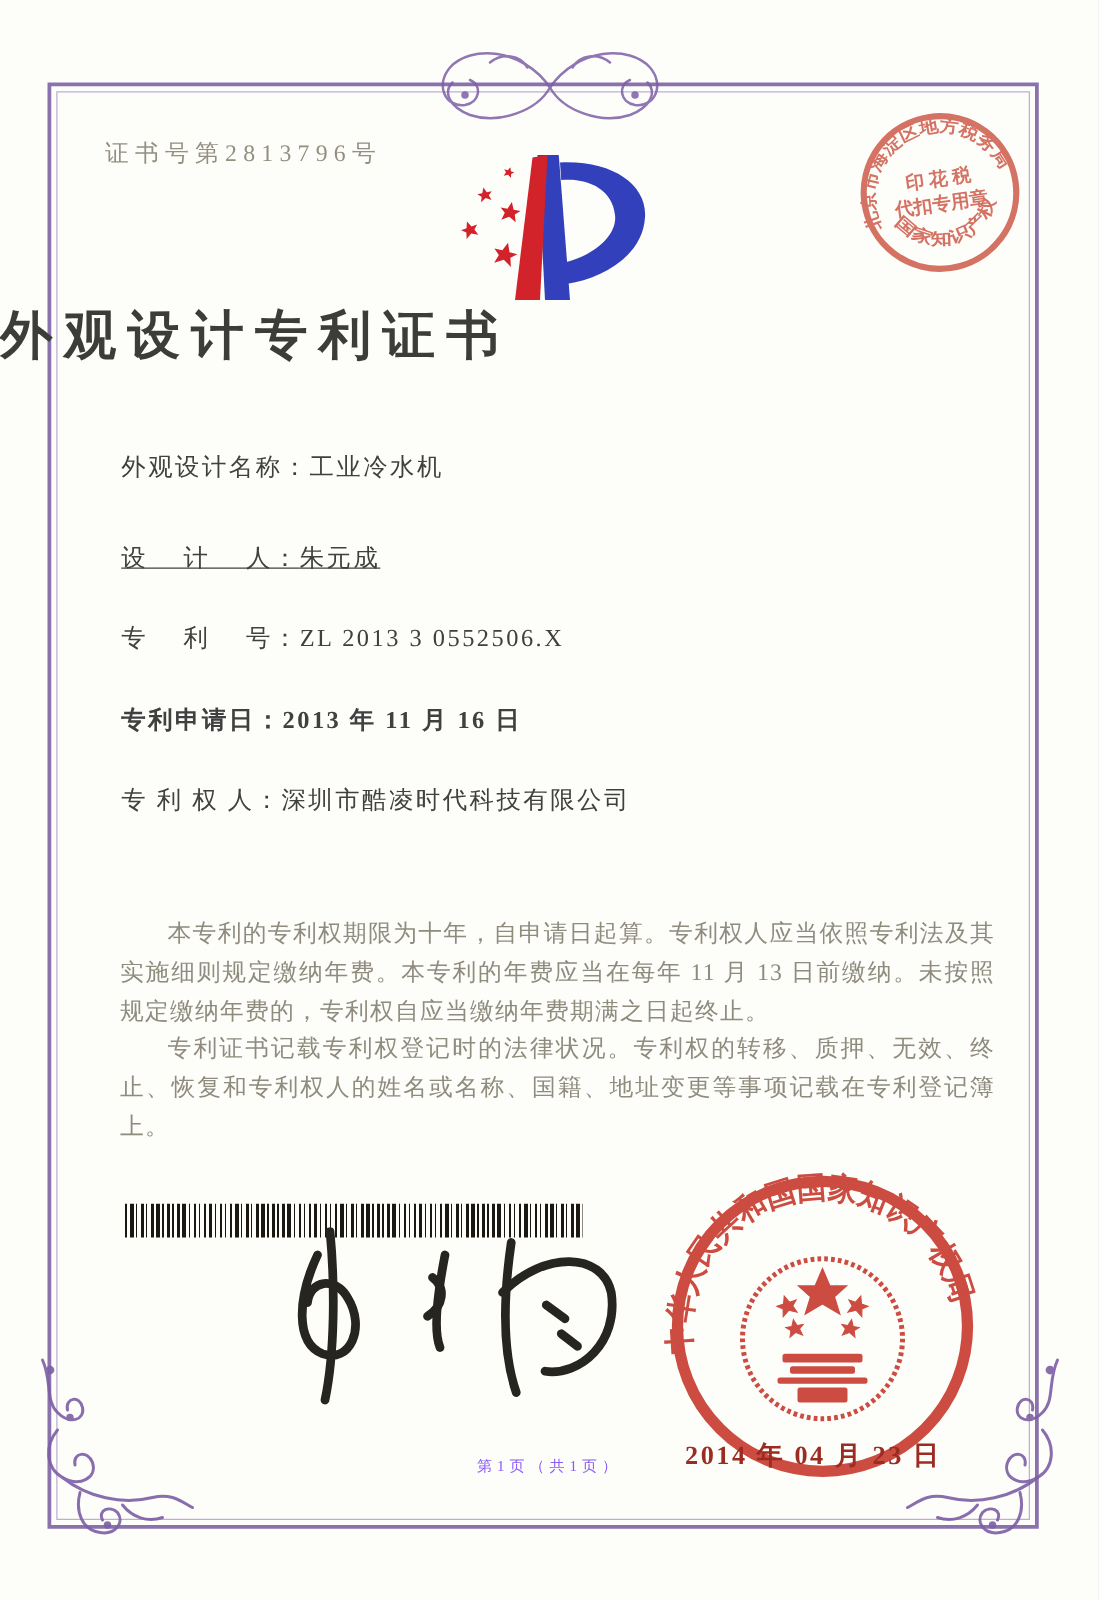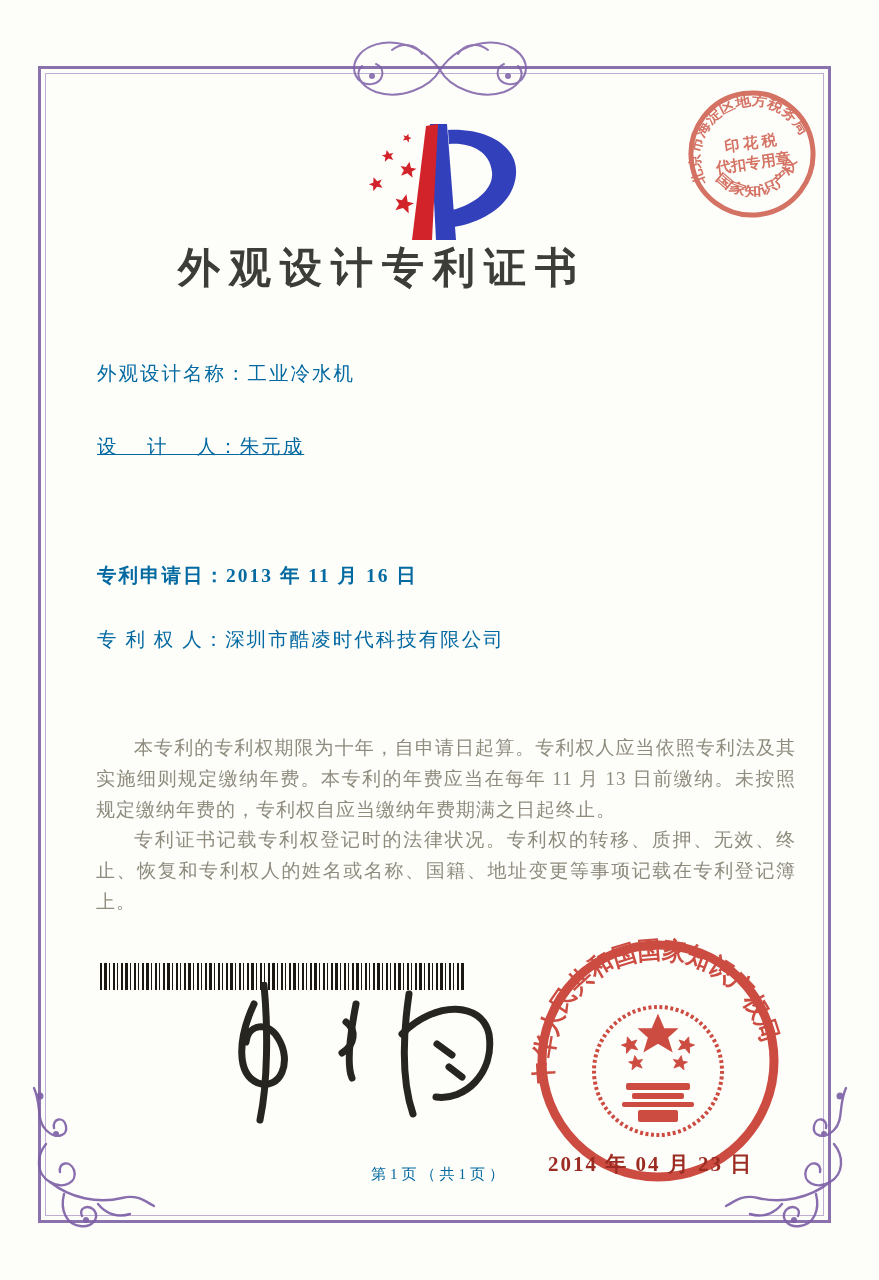--- a/index.html
+++ b/index.html
@@ -17,27 +17,27 @@
     position:absolute;inset:4px;border:1px solid rgba(140,110,180,0.55);
   }
   .ornament{position:absolute;pointer-events:none;}
   
   .cert-no{
     position:absolute;left:84px;top:110px;
     font-size:19px;letter-spacing:5px;color:#94907f;
   }
   .logo{position:absolute;left:352px;top:122px;}
   .doc-title{
-    position:absolute;left:0;top:240px;width:764px;text-align:center;
+    position:absolute;left:0;top:240px;width:764px;text-align:left;
     font-size:42px;font-weight:bold;letter-spacing:9px;color:#3c3c38;
   }
   
   .field{
     position:absolute;left:97px;width:640px;
-    font-size:19.5px;letter-spacing:2px;color:#0369a1;white-space:nowrap;
+    font-size:19.5px;letter-spacing:2px;color:#404040;white-space:nowrap;
   }
   
   .body-text{
     position:absolute;left:96px;top:733px;width:700px;
     font-size:19px;line-height:1.62;color:#8f8c7e;letter-spacing:1px;
     text-align:justify;
   }
   .body-text p{margin:0;text-indent:2em;}
   
   .barcode{
@@ -57,21 +57,21 @@
   
   .office-seal{position:absolute;left:530px;top:933px;}
   .seal-date{
     position:absolute;left:548px;top:1150px;width:260px;
     font-size:21px;letter-spacing:2px;color:#9c2c22;font-weight:bold;
     white-space:nowrap;
   }
   .tax-stamp{position:absolute;left:684px;top:86px;transform:rotate(-8deg);}
   .footer{
     position:absolute;left:0;top:1165px;width:879px;text-align:center;
-    font-size:15px;letter-spacing:4px;color:#0369a1;
+    font-size:12px;letter-spacing:4px;color:#8b5cf6;
   }
 </style>
 </head>
 <body>
 
 <div class="page">
 
   <div class="frame-outer">
     <div class="frame-inner"></div>
   </div>
@@ -107,20 +107,21 @@
       <path d="M40,58 C30,70 30,88 44,96 C58,104 72,96 68,84 C64,74 52,76 54,86"></path>
       <path d="M44,96 C64,112 92,118 116,112 C132,108 140,116 148,120"></path>
       <path d="M58,108 C54,124 60,138 74,140 C86,142 94,132 88,124 C82,118 72,122 76,130"></path>
       <path d="M92,118 C100,128 112,132 124,128"></path>
       <circle cx="34" cy="10" r="3.5" fill="#7d5fa6" stroke="none"></circle>
       <circle cx="50" cy="48" r="3" fill="#7d5fa6" stroke="none"></circle>
       <circle cx="80" cy="134" r="3" fill="#7d5fa6" stroke="none"></circle>
     </g>
   </svg>
 
+  <div class="cert-no">证书号第2813796号</div>
 
   <svg class="logo" width="175" height="122" viewBox="0 0 175 122">
     <defs>
       <path id="star" d="M0,-10 L2.94,-3.09 L9.51,-3.09 L4.76,1.18 L6.88,8.09 L0,4 L-6.88,8.09 L-4.76,1.18 L-9.51,-3.09 L-2.94,-3.09 Z"></path>
     </defs>
 
     <g fill="#3340bb">
       <polygon points="78,2 95,2 104,118 84,118"></polygon>
       <path d="M96,8 C138,6 166,26 164,52 C162,84 128,101 102,105 L100,88 C124,82 142,66 140,50 C138,28 116,20 97,22 Z"></path>
     </g>
@@ -133,20 +134,21 @@
       <use href="#star" transform="translate(56,48) scale(0.85) rotate(10)"></use>
       <use href="#star" transform="translate(24,62) scale(0.72) rotate(-20)"></use>
       <use href="#star" transform="translate(52,82) scale(1.0) rotate(14)"></use>
     </g>
   </svg>
 
   <div class="doc-title">外观设计专利证书</div>
 
   <div class="field" style="top:360px;"><span>外观设计名称：</span><span>工业冷水机</span></div>
   <div class="field" style="top:433px;text-decoration:underline;"><span>设　 计　 人：</span><span>朱元成</span></div>
+  <div class="field" style="top:497px;"><span>专　 利　 号：</span><span>ZL 2013 3 0552506.X</span></div>
   <div class="field" style="top:562px;font-weight:bold;"><span>专利申请日：</span><span>2013 年 11 月 16 日</span></div>
   <div class="field" style="top:626px;"><span>专 利 权 人：</span><span>深圳市酷凌时代科技有限公司</span></div>
 
   <div class="body-text">
     <p>本专利的专利权期限为十年，自申请日起算。专利权人应当依照专利法及其实施细则规定缴纳年费。本专利的年费应当在每年 11 月 13 日前缴纳。未按照规定缴纳年费的，专利权自应当缴纳年费期满之日起终止。</p>
     <p>专利证书记载专利权登记时的法律状况。专利权的转移、质押、无效、终止、恢复和专利权人的姓名或名称、国籍、地址变更等事项记载在专利登记簿上。</p>
   </div>
 
   <div class="barcode"></div>
 

